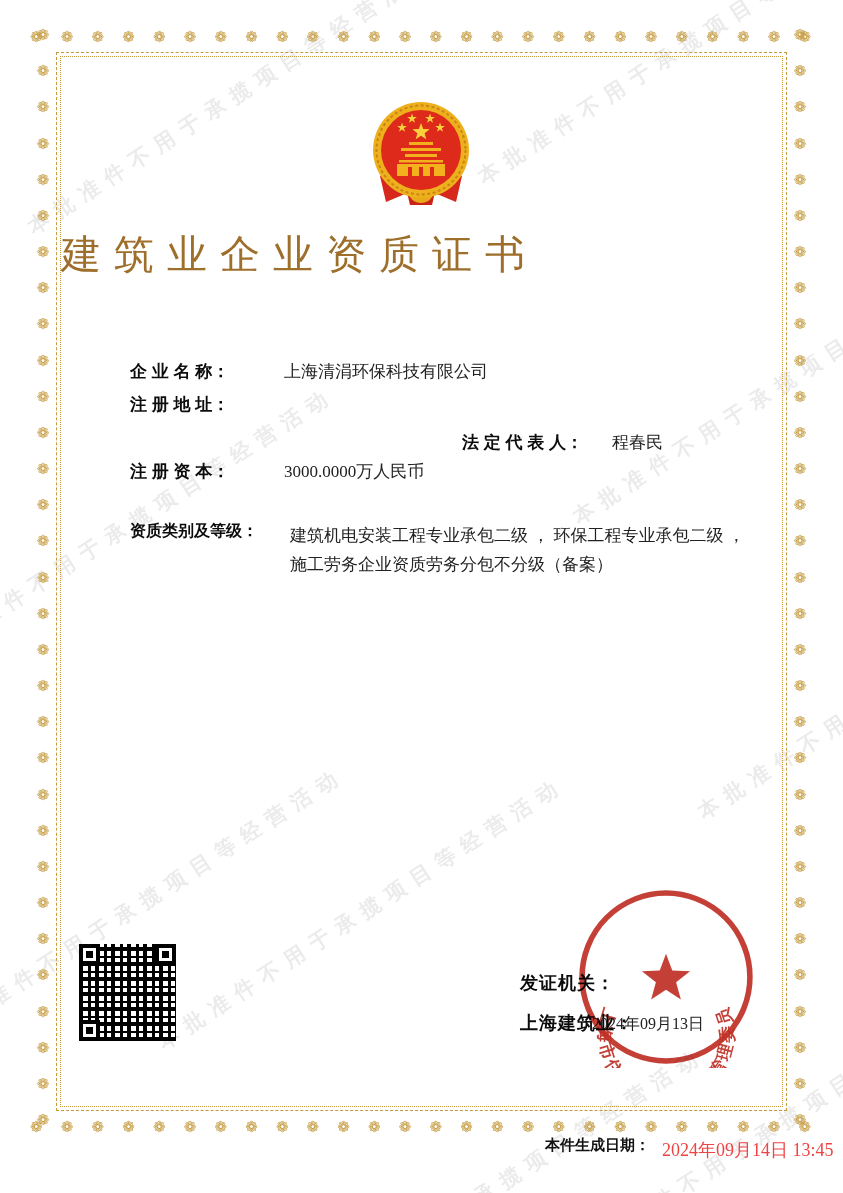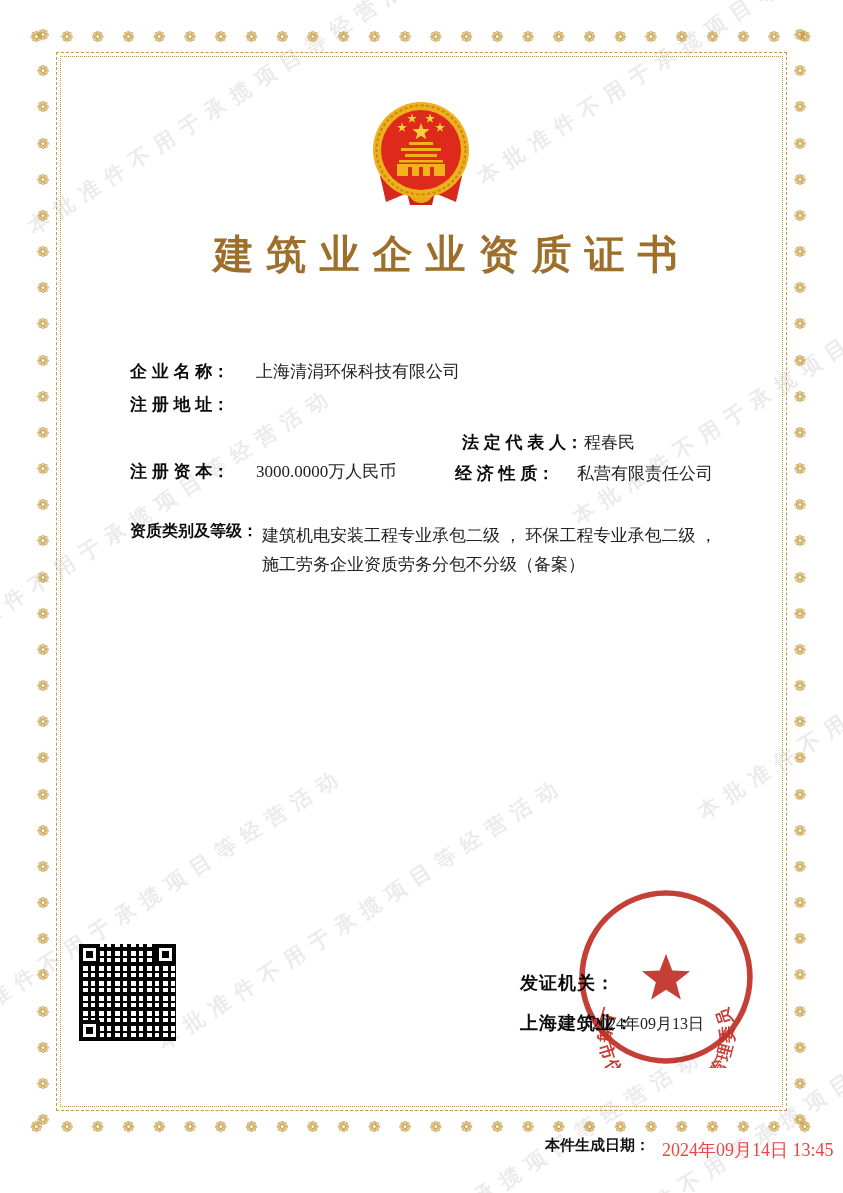--- a/index.html
+++ b/index.html
@@ -38,38 +38,38 @@
     border:1px dashed var(--gold);pointer-events:none;
   }
   .inner-frame::before{
     content:"";position:absolute;inset:3px;border:1px dotted var(--gold);
   }
   
   .emblem{position:absolute;left:364px;top:98px;z-index:2;}
   
   .title{
     position:absolute;z-index:2;left:0;right:0;top:227px;
-    text-align:center;font-family:"Liberation Serif","DejaVu Serif",serif;
-    font-size:40px;font-weight:700;letter-spacing:13px;color:var(--title);
+    text-align:left;font-family:"Liberation Serif","DejaVu Serif",serif;
+    font-size:40px;font-weight:400;letter-spacing:13px;color:var(--title);
     text-indent:13px;
     padding-left:48px;
   }
   
   .row{position:absolute;z-index:2;display:flex;align-items:flex-start;}
   .lbl{
     font-weight:700;font-size:17px;color:#0c0c0c;
     white-space:nowrap;flex:0 0 auto;
   }
   .lbl-sm{
     font-weight:700;font-size:11.5px;line-height:13.5px;color:#0c0c0c;
     white-space:pre-line;width:124px;flex:0 0 auto;padding-top:2px;
   }
   .val{
     font-family:"Liberation Serif","DejaVu Serif",serif;
-    font-size:17px;color:#222;white-space:nowrap;
+    font-size:17px;color:#222;white-space:nowrap;margin-left:28px;
   }
   .val-wrap{white-space:normal;width:474px;line-height:29px;}
   
   .qr{
     position:absolute;z-index:2;left:79px;top:944px;width:97px;height:97px;
     background-color:#fff;
     background-image:
       repeating-linear-gradient(0deg,#000 0 4px,transparent 4px 8px,#000 8px 10px,transparent 10px 15px),
       repeating-linear-gradient(90deg,#000 0 4px,transparent 4px 9px,#000 9px 12px,transparent 12px 16px);
   }
@@ -148,24 +148,20 @@
 
   <div class="row" style="left:462px;top:431px">
     <span class="lbl" style="width:122px">法 定 代 表 人：</span>
     <span class="val">程春民</span>
   </div>
 
   <div class="row" style="left:130px;top:460px">
     <span class="lbl" style="width:126px">注 册 资 本：</span>
     <span class="val">3000.0000万人民币</span>
   </div>
-  <div class="row" style="left:455px;top:462px">
-    <span class="lbl" style="width:122px">经 济 性 质：</span>
-    <span class="val">私营有限责任公司</span>
-  </div>
 
 
   <div class="row" style="left:130px;top:521px">
     <span class="lbl" style="width:132px;font-size:16px">资质类别及等级：</span>
     <span class="val val-wrap">建筑机电安装工程专业承包二级 ， 环保工程专业承包二级 ， 施工劳务企业资质劳务分包不分级（备案）</span>
   </div>
 
   <div class="qr">
     <div class="fp fp-tl"></div>
     <div class="fp fp-tr"></div>

